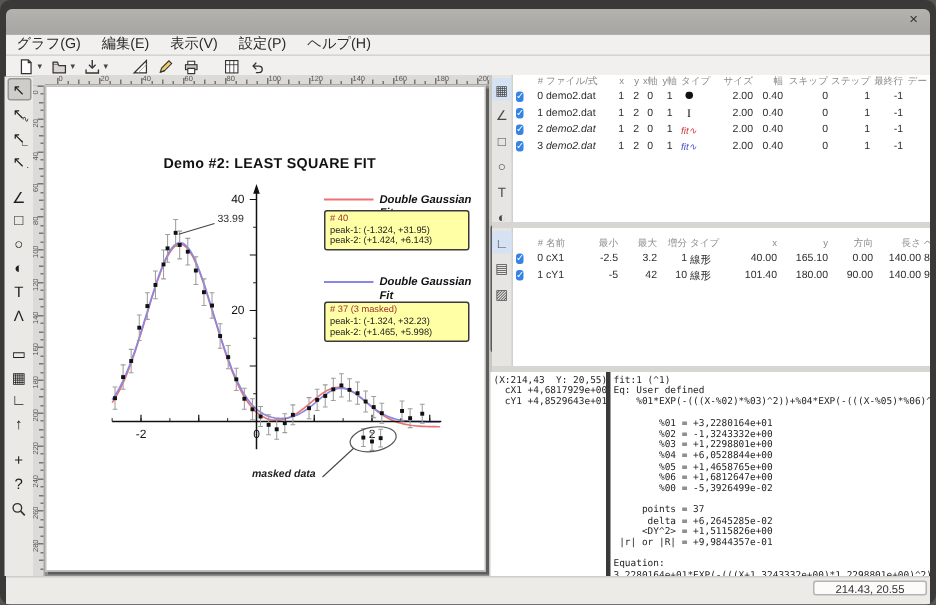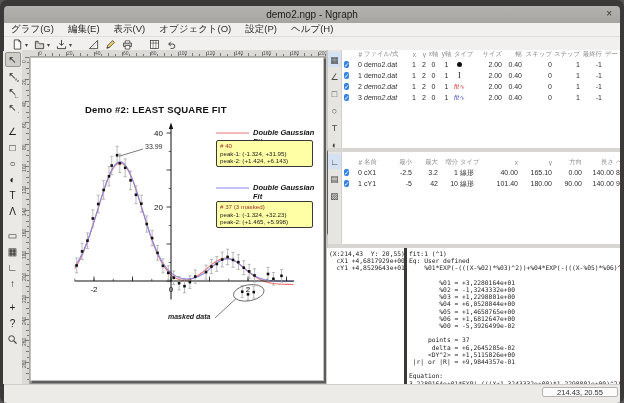--- a/index.html
+++ b/index.html
@@ -32,21 +32,21 @@
   .ruler-h{position:absolute;left:8px;top:0;width:296px;height:7px;background:#dcdad7;border-bottom:1px solid #a9a7a4;}
   .ruler-v{position:absolute;left:0;top:7px;width:8px;height:327px;background:#dcdad7;border-right:1px solid #a9a7a4;}
   .ruler-c{position:absolute;left:0;top:0;width:8px;height:7px;background:#dcdad7;}
   .tick-h{position:absolute;bottom:0;width:1px;background:#777;}
   .tick-v{position:absolute;right:0;height:1px;background:#777;}
   .rlab{position:absolute;font-size:5px;color:#555;top:0;}
   .rlabv{position:absolute;font-size:5px;color:#555;left:0;transform:rotate(-90deg);transform-origin:2px 3px;}
   .paper{position:absolute;left:8px;top:7px;width:294px;height:324px;background:#ffffff;border:1px solid #c3c1be;
          box-shadow:2px 2px 0 rgba(0,0,0,.35);}
   .paper svg{position:absolute;left:0;top:0;}
-  .g-title{position:absolute;left:54px;top:46px;font-size:9.5px;font-weight:bold;color:#111;letter-spacing:.2px;}
+  .g-title{position:absolute;left:78px;top:46px;font-size:9.5px;font-weight:bold;color:#111;letter-spacing:.2px;}
   .leg-label{position:absolute;font-size:7.5px;font-weight:bold;font-style:italic;color:#111;line-height:9px;}
   .leg-box{position:absolute;width:97px;background:#ffffa6;border:1px solid #3a3a3a;border-radius:2px;
            padding:1px 3px;font-size:6.2px;line-height:7.6px;color:#222;}
   .leg-box .hl{color:#a03030;}
   .anno{position:absolute;font-size:7px;color:#333;}
   .anno.it{font-style:italic;font-weight:bold;color:#222;}
   .vsb{position:absolute;left:326px;top:50px;width:6px;height:334px;background:#c9c7c4;}
   .vsb .thumb{position:absolute;left:1px;width:4px;background:#5b5b5b;border-radius:2px;}
   
   .strip{position:absolute;left:328px;width:14px;background:#e7e5e2;border-right:1px solid #d2d0cd;}
@@ -72,29 +72,27 @@
   .statusbar{position:absolute;left:4px;right:4px;top:384px;height:24px;background:#edebe8;border-top:1px solid #d0cecb;}
   .coordbox{position:absolute;right:2px;top:1.5px;width:76px;height:10px;background:#fbfbfa;border:1px solid #b5b3b0;
             border-radius:2px;font-size:7.5px;color:#333;text-align:center;line-height:9px;}
 </style>
 </head>
 <body>
 
 <div class="app">
 
   <div class="titlebar">
-    <span class="title">demo2.ngp - Ngraph</span>
     <span class="close">×</span>
   </div>
 
   <div class="menubar" id="menubar">
       <span class="menu-item">グラフ(G)</span>
       <span class="menu-item">編集(E)</span>
       <span class="menu-item">表示(V)</span>
-      <span class="menu-item">オブジェクト(O)</span>
       <span class="menu-item">設定(P)</span>
       <span class="menu-item">ヘルプ(H)</span>
     </div>
   <div class="toolbar" id="toolbar">
       <button class="tbtn">
         <svg viewBox="0 0 12 12">
           <path d="M2.5 1h5l2 2v8h-7z" fill="#fdfdfd" stroke="#333" stroke-width=".9"></path>
           <path d="M7.5 1v2h2" fill="none" stroke="#333" stroke-width=".9"></path>
         </svg>
         <span class="caret">▾</span>

